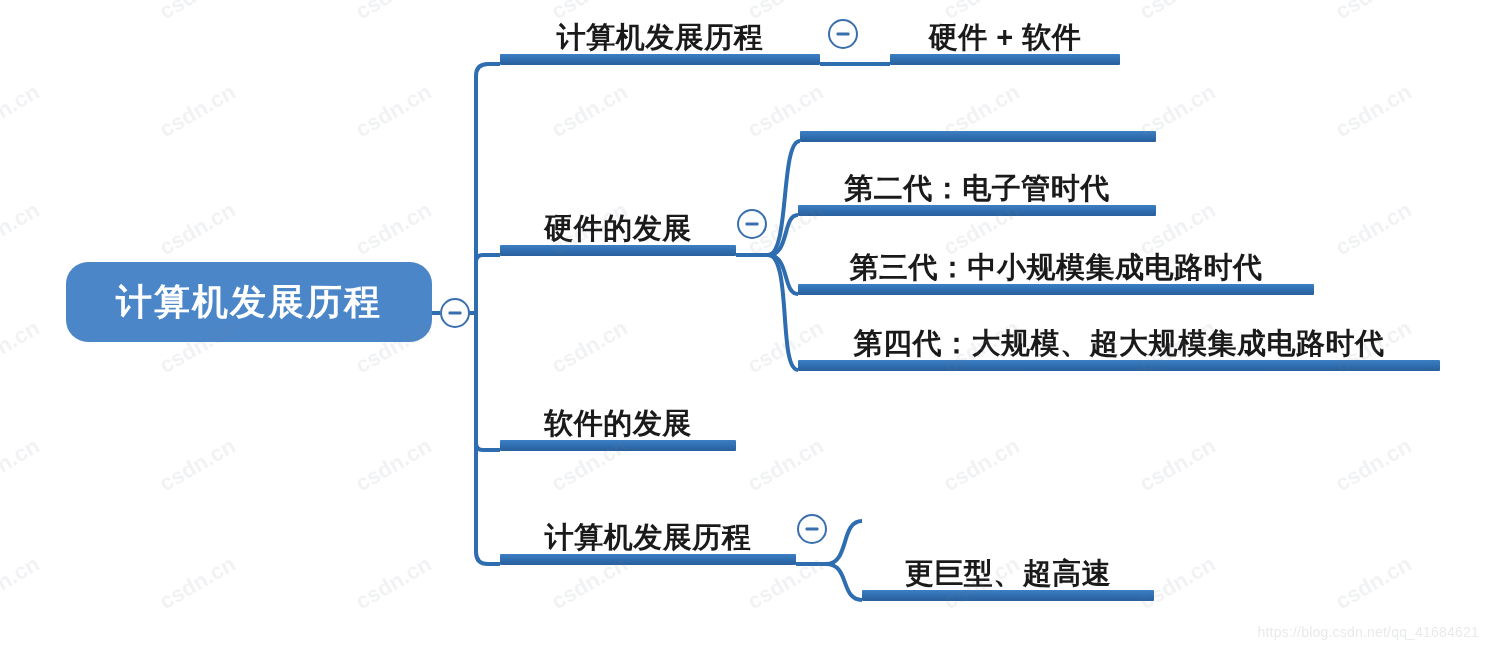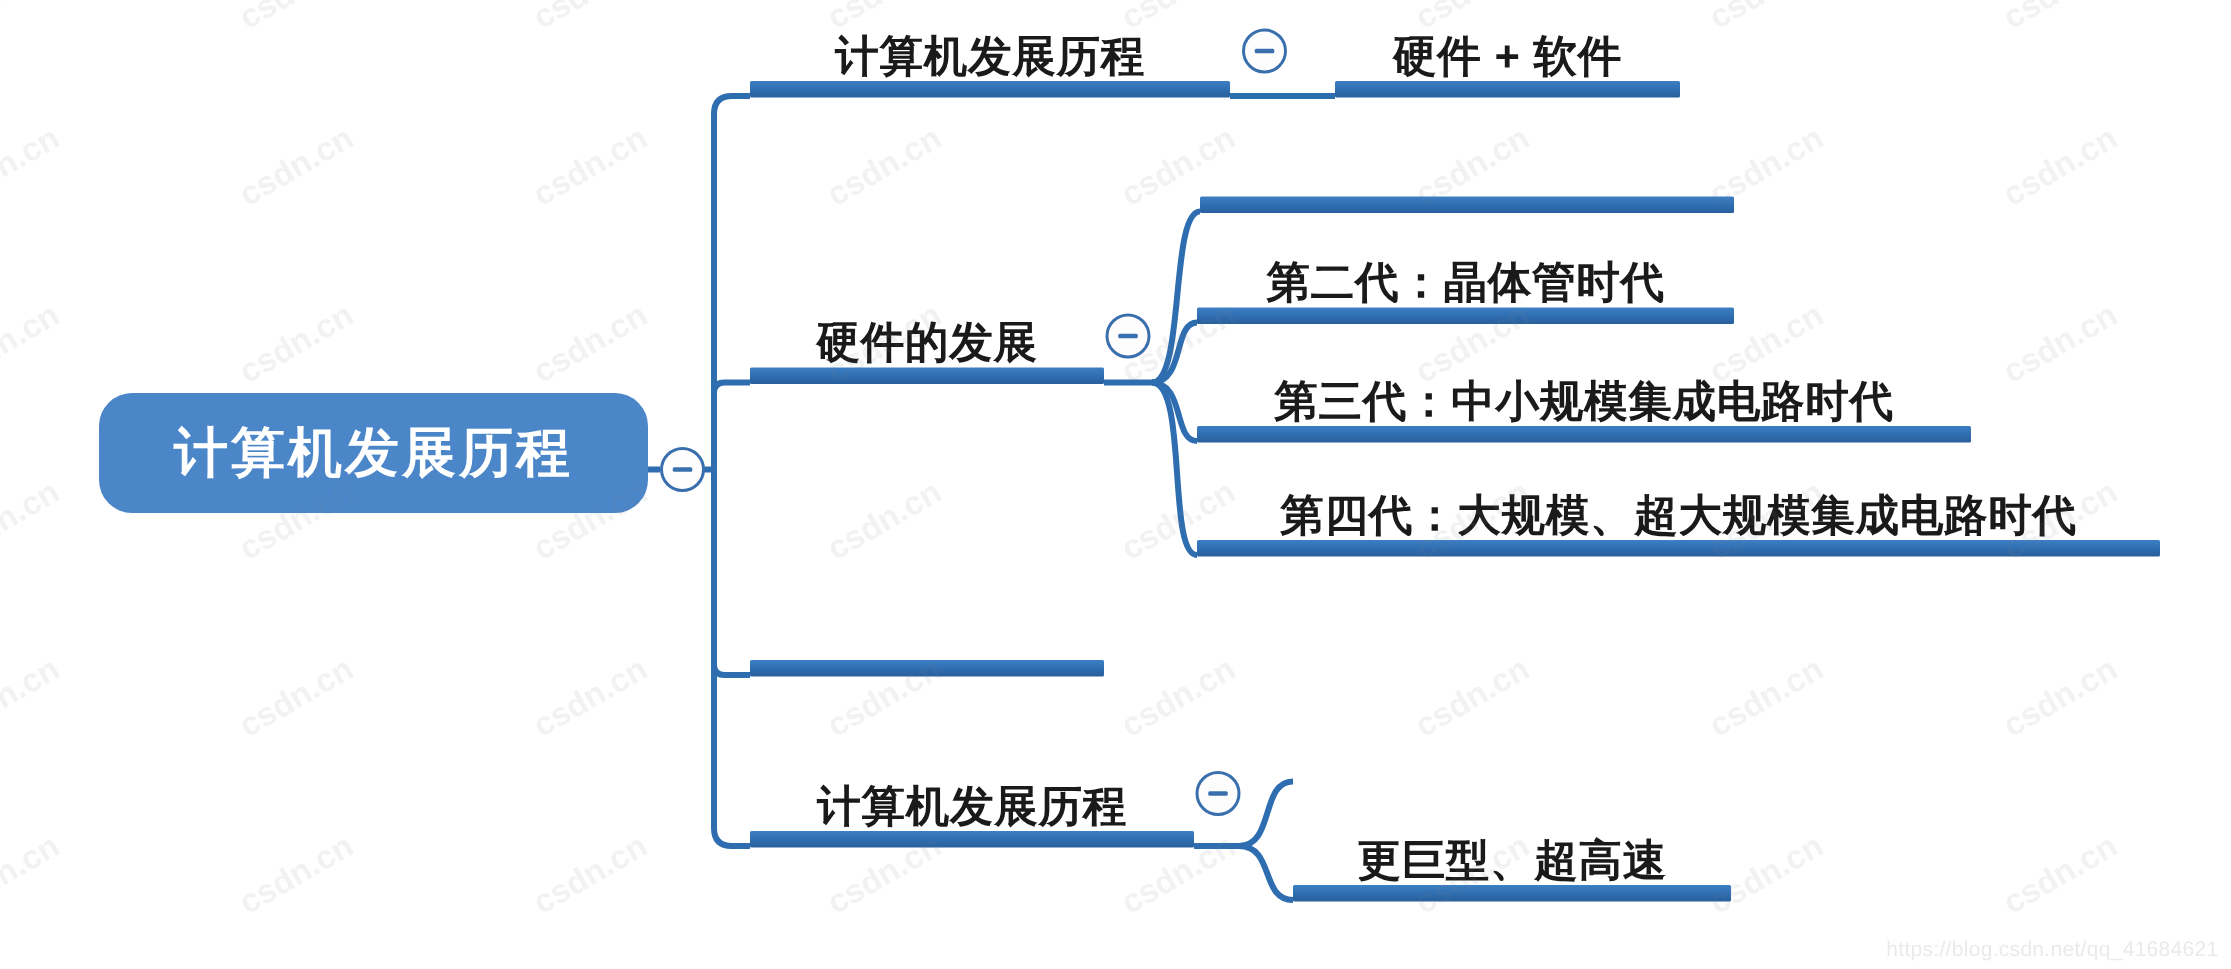--- a/index.html
+++ b/index.html
@@ -185,35 +185,36 @@
     <span class="t-label">硬件 + 软件</span>
     <span class="t-bar"></span>
   </div>
   <div class="toggle" style="left:737px; top:209px;"></div>
 
   <div class="topic" style="left:800px; top:87px; width:356px; height:55px;">
     <span class="t-bar"></span>
   </div>
 
   <div class="topic" style="left:798px; top:161px; width:358px; height:55px;">
-    <span class="t-label">第二代：晶体管时代</span>
+    <span class="t-label">第二代：电子管时代</span>
     <span class="t-bar"></span>
   </div>
 
   <div class="topic" style="left:798px; top:240px; width:516px; height:55px;">
     <span class="t-label">第三代：中小规模集成电路时代</span>
     <span class="t-bar"></span>
   </div>
 
   <div class="topic" style="left:798px; top:316px; width:642px; height:55px;">
     <span class="t-label">第四代：大规模、超大规模集成电路时代</span>
     <span class="t-bar"></span>
   </div>
 
   <div class="topic" style="left:500px; top:396px; width:236px; height:55px;">
+    <span class="t-label">软件的发展</span>
     <span class="t-bar"></span>
   </div>
 
   <div class="topic" style="left:500px; top:510px; width:296px; height:55px;">
     <span class="t-label">计算机发展历程</span>
     <span class="t-bar"></span>
   </div>
   <div class="toggle" style="left:797px; top:514px;"></div>
 
 

